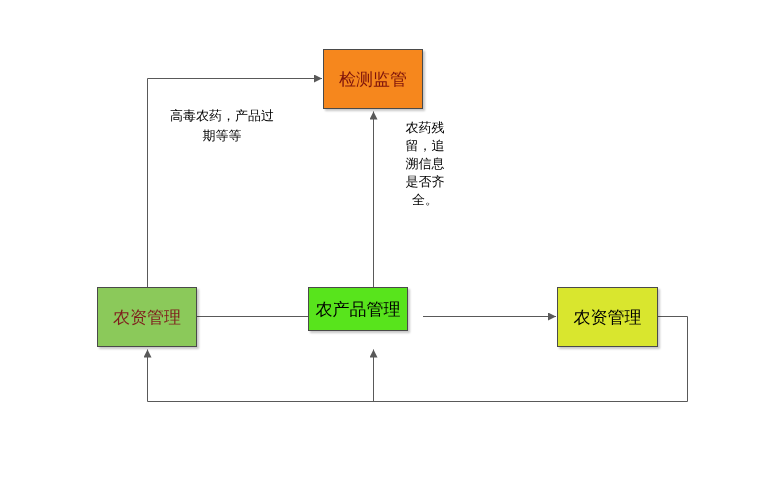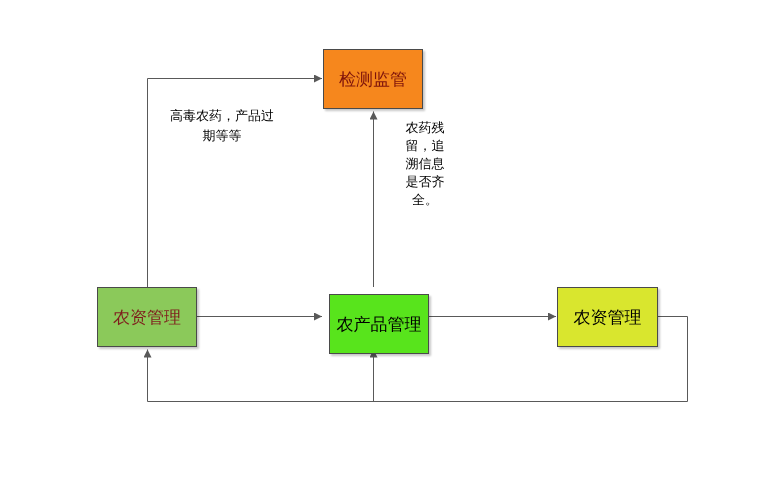--- a/index.html
+++ b/index.html
@@ -35,21 +35,21 @@
     box-shadow: 2px 2px 2px rgba(0,0,0,0.22);
     display: flex;
     align-items: center;
     justify-content: center;
     font-size: 17px;
     color: #000;
     text-align: center;
   }
   .node-jiance      { left: 323px; top: 49px;  width: 100px; height: 60px; }
   .node-nongzi      { left: 97px;  top: 287px; width: 100px; height: 60px; }
-  .node-nongchanpin { left: 329px; top: 287px; width: 100px; height: 60px; margin-top: 7px; }
+  .node-nongchanpin { left: 308px; top: 287px; width: 100px; height: 44px; }
   .node-chanpin     { left: 557px; top: 287px; width: 101px; height: 60px; }
   .annotation {
     position: absolute;
     font-size: 13px;
     color: #000;
     text-align: center;
     white-space: pre-line;
   }
   .annotation-toxic   { left: 160px; top: 106px; width: 124px; line-height: 20px; }
   .annotation-residue { left: 396px; top: 119px; width: 58px;  line-height: 18px; }

